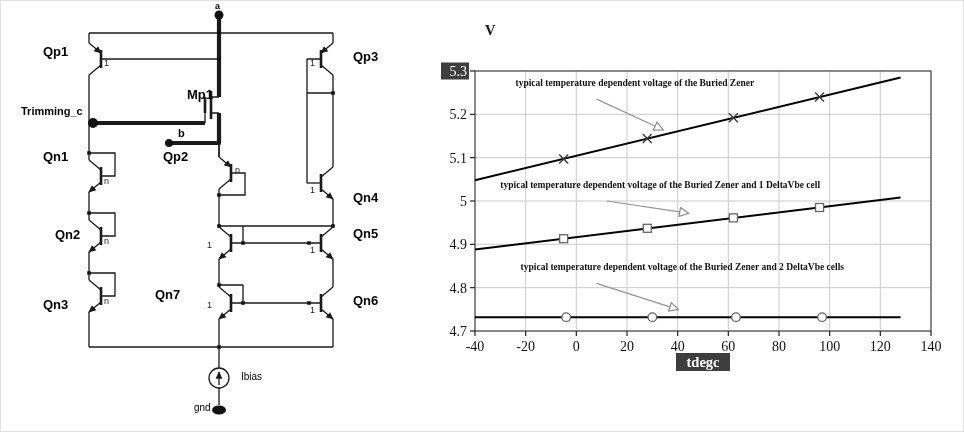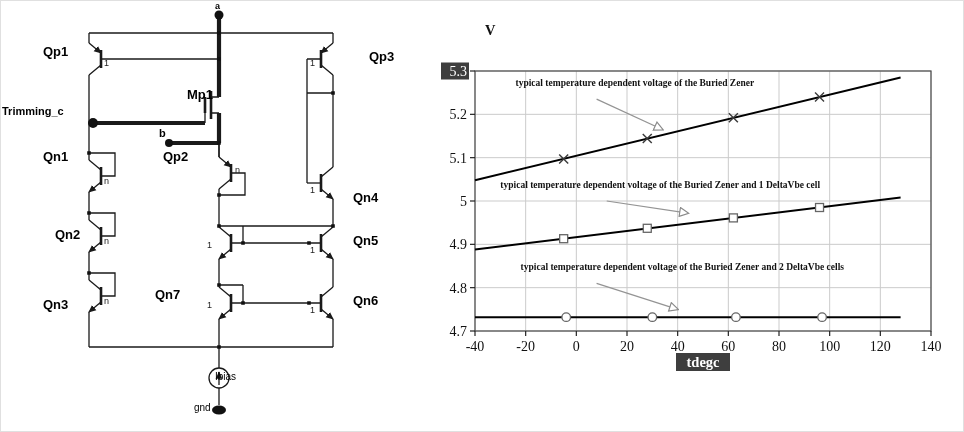--- a/index.html
+++ b/index.html
@@ -10,21 +10,21 @@
   #chart-panel{left:440px;width:524px;}
   #schematic-svg{position:absolute;left:0;top:0;}
   
   .w{fill:none;stroke:#1a1a1a;stroke-width:1.3;}
   .thick{stroke-width:4.2;}
   .bar{fill:none;stroke:#1a1a1a;stroke-width:2.6;}
   .blk{fill:#111;stroke:none;}
   
   .lbl{position:absolute;font:bold 13px "Liberation Sans",sans-serif;color:#000;white-space:nowrap;}
   .mrk{position:absolute;font:normal 9px "Liberation Sans",sans-serif;color:#222;white-space:nowrap;}
-  .term{position:absolute;font:bold 11px "Liberation Sans",sans-serif;color:#000;white-space:nowrap;}
+  .term{position:absolute;font:bold 11px "Liberation Sans",sans-serif;color:#000;white-space:nowrap;padding-left:19px;}
   .term-sm{position:absolute;font:normal 10px "Liberation Sans",sans-serif;color:#000;white-space:nowrap;}
   .term-xs{position:absolute;font:bold 9px "Liberation Sans",sans-serif;color:#000;white-space:nowrap;}
   
   #chart-svg .grid line{stroke:#cbcbcb;stroke-width:1;}
   #chart-svg .border{fill:none;stroke:#4a4a4a;stroke-width:1.2;}
   #chart-svg .ticks line{stroke:#222;stroke-width:1.2;}
   #chart-svg text{font-family:"Liberation Serif",serif;fill:#111;}
   #chart-svg .tick-t{font-size:14px;}
   #chart-svg .ax-t{font-size:14.5px;font-weight:bold;}
   #chart-svg .ann-t{font-size:9.5px;font-weight:bold;}
@@ -159,44 +159,44 @@
         <ellipse class="blk" cx="218" cy="409" rx="7" ry="4.5"></ellipse>
       </g>
 
       <path class="blk" d="M216.2 30.2h3.6v3.6h-3.6z M216.2 56.2h3.6v3.6h-3.6z M216.2 140.2h3.6v3.6h-3.6z M216.2 192.2h3.6v3.6h-3.6z M216.2 223.2h3.6v3.6h-3.6z M330.2 223.2h3.6v3.6h-3.6z M240.2 240.2h3.6v3.6h-3.6z M306.2 240.2h3.6v3.6h-3.6z M240.2 300.2h3.6v3.6h-3.6z M306.2 300.2h3.6v3.6h-3.6z M330.2 90.2h3.6v3.6h-3.6z M86.2 150.2h3.6v3.6h-3.6z M86.2 210.2h3.6v3.6h-3.6z M86.2 270.2h3.6v3.6h-3.6z M216.2 344.2h3.6v3.6h-3.6z M216.2 282.2h3.6v3.6h-3.6z"></path>
     </svg>
 
     <div class="lbl" style="left:42px;top:43px">Qp1</div>
     <div class="lbl" style="left:42px;top:148px">Qn1</div>
     <div class="lbl" style="left:54px;top:226px">Qn2</div>
     <div class="lbl" style="left:42px;top:296px">Qn3</div>
-    <div class="lbl" style="left:368px;top:48px">Qp3</div>
+    <div class="lbl" style="left:352px;top:48px">Qp3</div>
     <div class="lbl" style="left:352px;top:189px">Qn4</div>
-    <div class="lbl" style="left:352px;top:232px">Qn5</div>
+    <div class="lbl" style="left:352px;top:225px">Qn5</div>
     <div class="lbl" style="left:352px;top:292px">Qn6</div>
     <div class="lbl" style="left:186px;top:86px">Mp1</div>
     <div class="lbl" style="left:162px;top:148px">Qp2</div>
     <div class="lbl" style="left:154px;top:286px">Qn7</div>
 
     <div class="mrk" style="left:103px;top:57px">1</div>
     <div class="mrk" style="left:103px;top:175px">n</div>
     <div class="mrk" style="left:103px;top:235px">n</div>
     <div class="mrk" style="left:103px;top:295px">n</div>
     <div class="mrk" style="left:309px;top:57px">1</div>
     <div class="mrk" style="left:309px;top:184px">1</div>
     <div class="mrk" style="left:309px;top:244px">1</div>
     <div class="mrk" style="left:309px;top:304px">1</div>
     <div class="mrk" style="left:234px;top:164px">n</div>
     <div class="mrk" style="left:206px;top:239px">1</div>
     <div class="mrk" style="left:206px;top:299px">1</div>
 
     <div class="term" style="left:1px;top:104px">Trimming_c</div>
     <div class="term-xs" style="left:214px;top:0px">a</div>
     <div class="term" style="left:158px;top:126px">b</div>
-    <div class="term-sm" style="left:214px;top:370px">Ibias</div>
+    <div class="term-sm" style="left:240px;top:370px">Ibias</div>
     <div class="term-sm" style="left:193px;top:401px">gnd</div>
   </div>
 
   <div id="chart-panel" class="panel">
     <svg id="chart-svg" width="524" height="432" viewBox="0 0 524 432">
         <defs>
           <marker id="aarr" viewBox="0 0 12 12" refX="10" refY="6" markerWidth="9" markerHeight="9" orient="auto">
             <path d="M1,1 L11,6 L1,11 Z" fill="#fff" stroke="#8a8a8a" stroke-width="1.3"></path>
           </marker>
         </defs>

